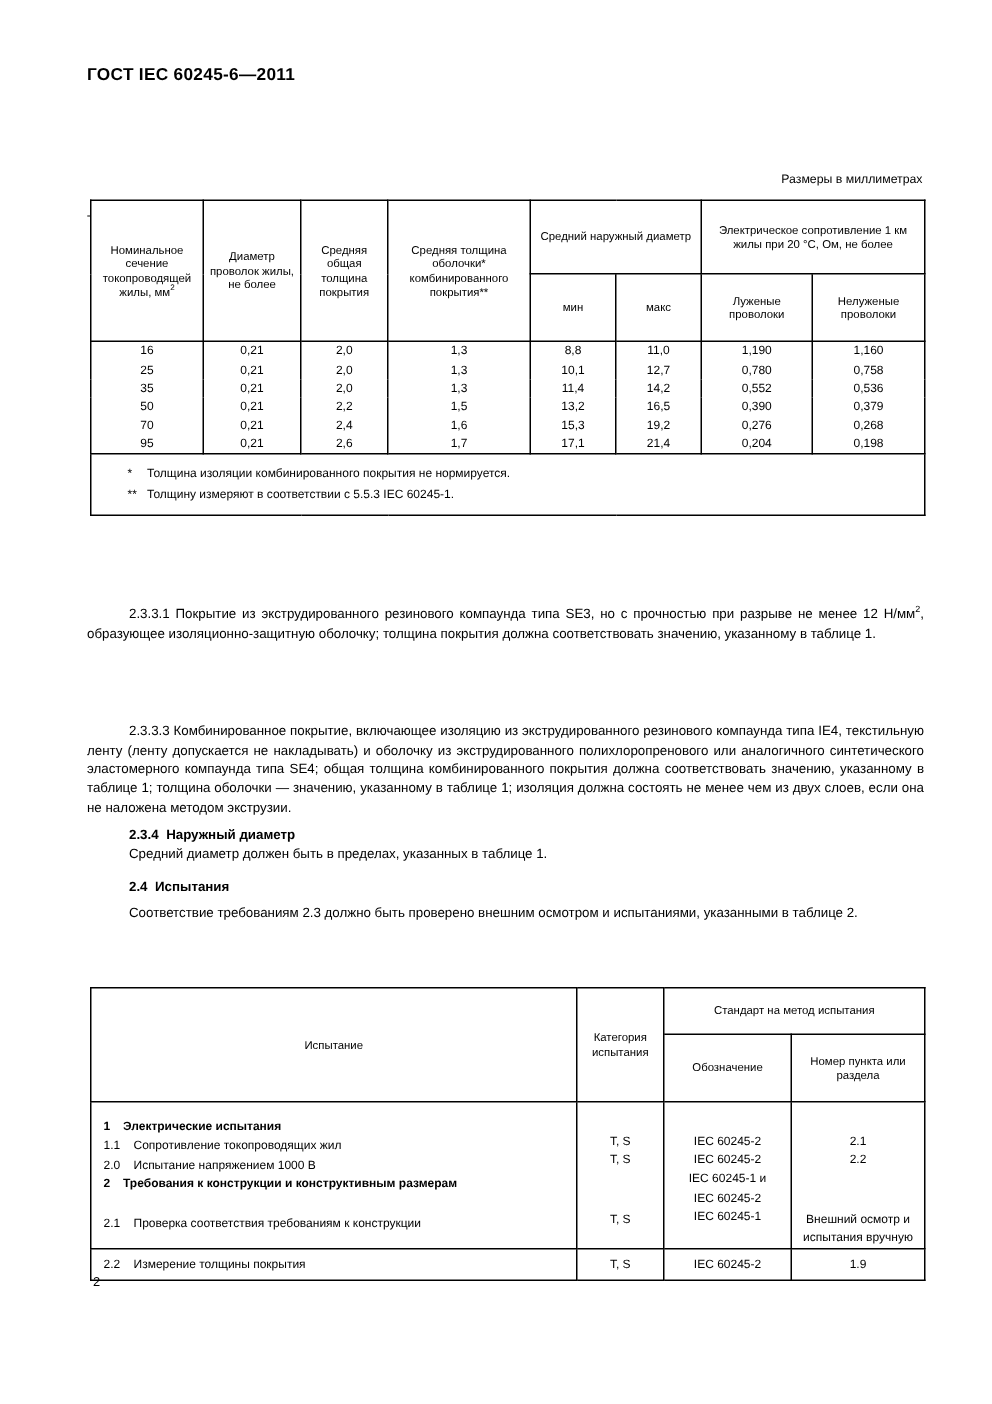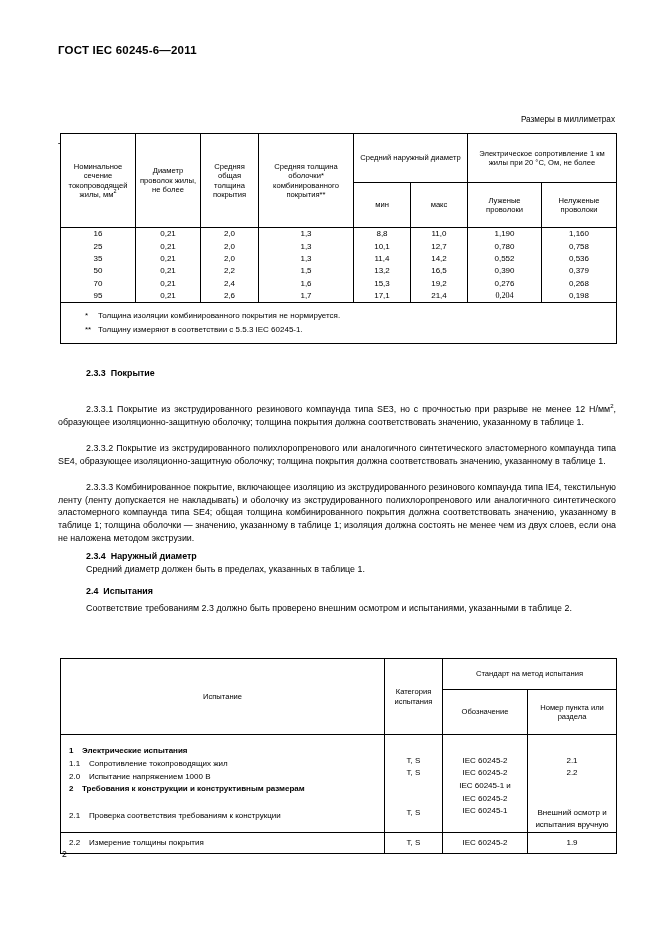--- a/index.html
+++ b/index.html
@@ -245,50 +245,46 @@
         <td class="num" style="border-top:none;border-bottom:none;">0,276</td>
         <td class="num" style="border-top:none;border-bottom:none;">0,268</td>
       </tr>
       <tr>
         <td class="num" style="border-top:none;">95</td>
         <td class="num" style="border-top:none;">0,21</td>
         <td class="num" style="border-top:none;">2,6</td>
         <td class="num" style="border-top:none;">1,7</td>
         <td class="num" style="border-top:none;">17,1</td>
         <td class="num" style="border-top:none;">21,4</td>
-        <td class="num" style="border-top:none;font-family:Liberation Serif, serif;">0,204</td>
+        <td class="num" style="border-top:none;">0,204</td>
         <td class="num" style="border-top:none;text-align:center;">0,198</td>
       </tr>
       <tr>
         <td class="foot foot-cell-box" colspan="8">
           <div class="foot-wrap">
             <div>
               <span class="mk">*</span><span>Толщина изоляции комбинированного покрытия не нормируется.</span>
             </div>
             <div>
               <span class="mk">**</span><span>Толщину измеряют в соответствии с 5.5.3 IEC 60245-1.</span>
             </div>
           </div>
         </td>
       </tr>
     </tbody>
   </table>
 
 
   <div class="body-text" style="top:367px;">
-    <div class="sec-head">
-      <span class="numpart">2.3.3</span><span>Покрытие</span>
-    </div>
   </div>
 
   <div class="body-text para" style="top:403px;">
     <span>2.3.3.1  Покрытие из экструдированного резинового компаунда типа SE3, но с прочностью при разрыве не менее 12 Н/мм</span><span class="sup-txt">2</span><span>, образующее изоляционно-защитную оболочку; толщина покрытия должна соответствовать значению, указанному в таблице 1.</span>
   </div>
 
-  <div class="body-text para" style="top:442px;">2.3.3.2  Покрытие из экструдированного полихлоропренового или аналогичного синтетического эластомерного компаунда типа SE4, образующее изоляционно-защитную оболочку; толщина покрытия должна соответствовать значению, указанному в таблице 1.</div>
 
   <div class="body-text para" style="top:481px;">2.3.3.3  Комбинированное покрытие, включающее изоляцию из экструдированного резинового компаунда типа IE4, текстильную ленту (ленту допускается не накладывать) и оболочку из экструдированного полихлоропренового или аналогичного синтетического эластомерного компаунда типа SE4; общая толщина комбинированного покрытия должна соответствовать значению, указанному в таблице 1; толщина оболочки — значению, указанному в таблице 1; изоляция должна состоять не менее чем из двух слоев, если она не наложена методом экструзии.</div>
 
   <div class="body-text" style="top:550px;">
     <div class="sec-head">
       <span class="numpart">2.3.4</span><span>Наружный диаметр</span>
     </div>
     <div class="para no-just">Средний диаметр должен быть в пределах, указанных в таблице 1.</div>
   </div>
 

